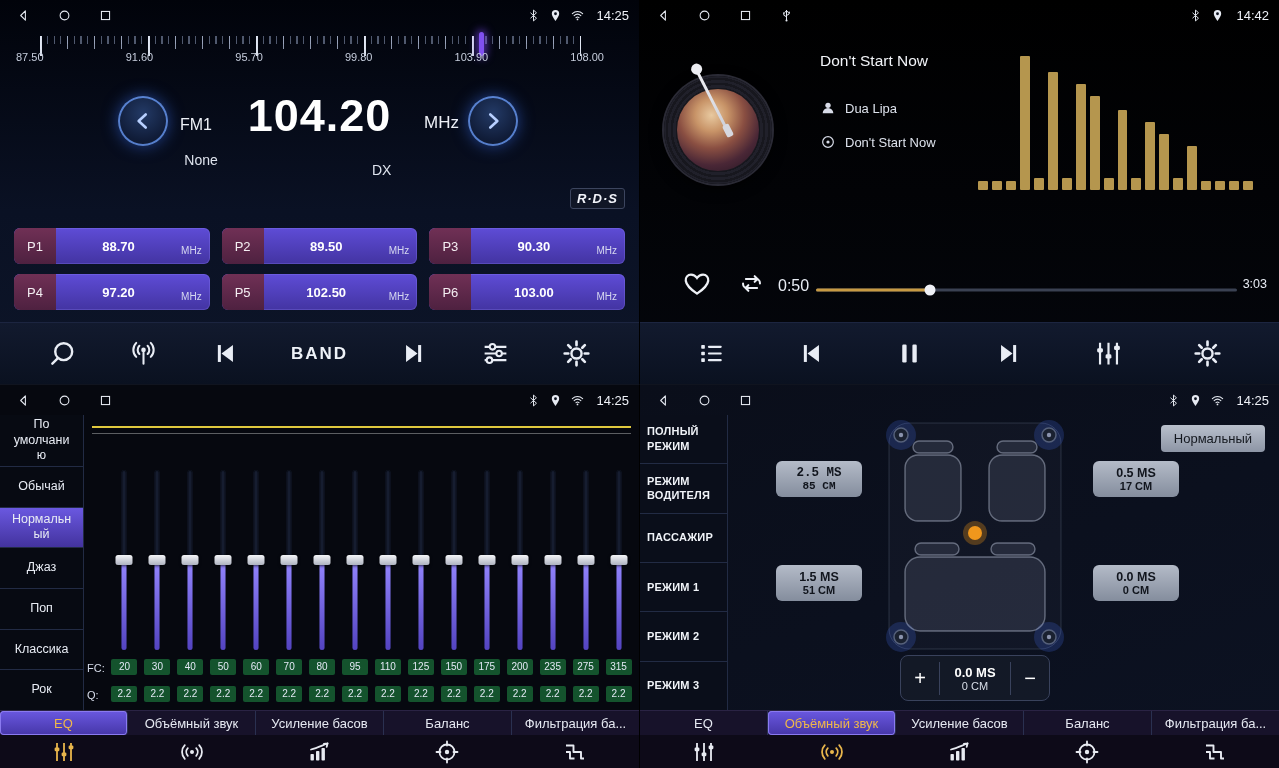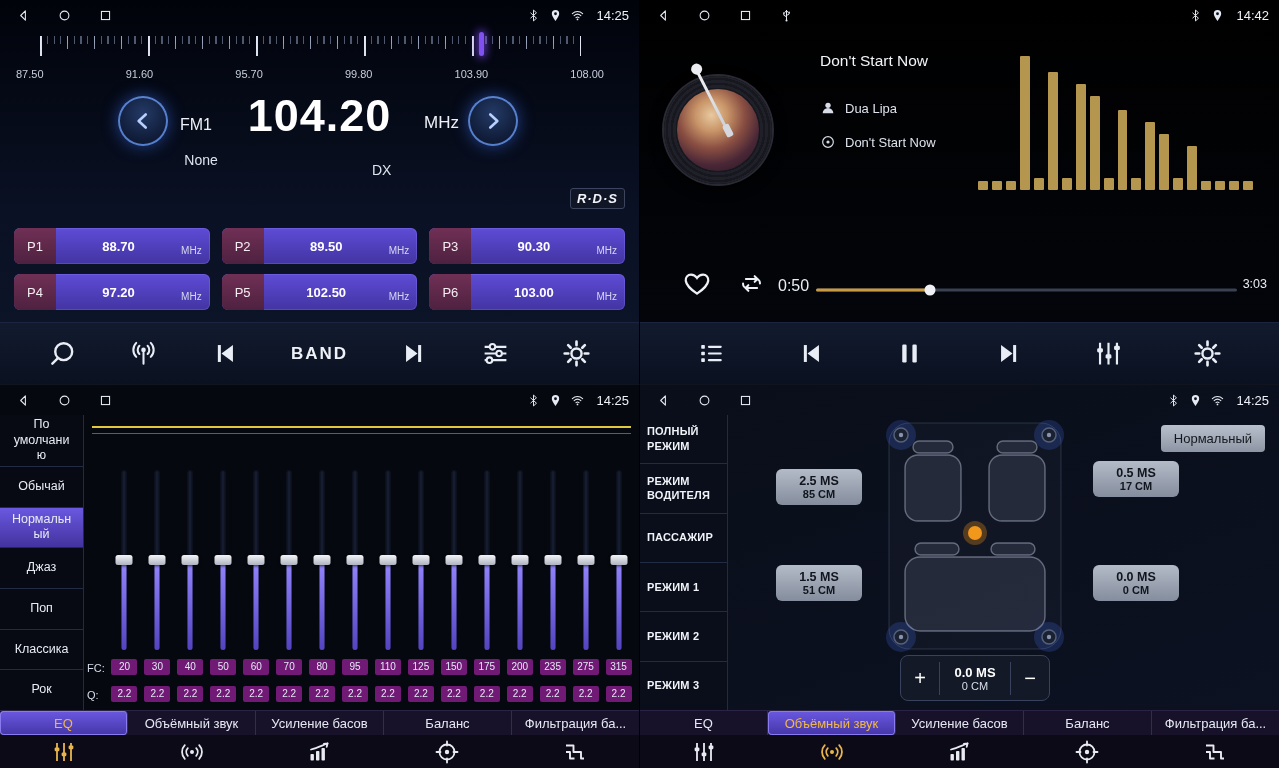--- a/index.html
+++ b/index.html
@@ -23,21 +23,21 @@
   
   .ruler { position:absolute; left:40px; top:36px; width:541px; height:22px;
     background:
       repeating-linear-gradient(90deg, rgba(230,236,248,.95) 0 2px, transparent 2px 108px),
       repeating-linear-gradient(90deg, rgba(165,176,200,.85) 0 1px, transparent 1px 27px),
       repeating-linear-gradient(90deg, rgba(112,124,150,.7) 0 1px, transparent 1px 6.75px);
     background-size:541px 20px, 541px 13px, 541px 8px;
     background-repeat:no-repeat; }
   .pointer { position:absolute; top:-4px; width:5px; height:24px; margin-left:-2px; border-radius:3px;
     background:#8050f0; box-shadow:0 0 9px 2px rgba(120,70,240,.75); }
-  .ruler-labels { position:absolute; left:16px; width:588px; top:68px; display:flex; justify-content:space-between; }
+  .ruler-labels { position:absolute; left:16px; width:588px; top:51px; display:flex; justify-content:space-between; }
   .rl { font-size:11px; color:#c6cddc; }
   .nav-circle { position:absolute; top:96px; width:50px; height:50px; border-radius:50%;
     background:radial-gradient(circle at 50% 35%, #233a66 0%, #101c38 65%, #0b1428 100%);
     box-shadow:0 0 16px rgba(60,120,255,.5), inset 0 0 0 2px rgba(110,160,255,.75);
     display:flex; align-items:center; justify-content:center; }
   .nav-circle svg { width:26px; height:26px; }
   .nav-left { left:118px; } .nav-right { left:468px; }
   .band-label { position:absolute; left:180px; top:116px; font-size:16px; color:#edf0f6; }
   .freq-big { position:absolute; left:0; right:0; top:90px; text-align:center; font-size:45px; font-weight:bold; letter-spacing:1px; }
   .freq-unit { position:absolute; left:424px; top:113px; font-size:17px; color:#edf0f6; }
@@ -116,39 +116,39 @@
   .scale-lab { font-size:11px; color:#cfd6e6; }
   .eq-bands { position:absolute; left:24px; right:4px; top:55px; display:flex; }
   .band-col { flex:1; display:flex; flex-direction:column; align-items:center; }
   .vslider { position:relative; width:18px; height:180px; }
   .vtrack { position:absolute; left:50%; transform:translateX(-50%); width:5px; top:0; bottom:0;
     background:#161d30; border-radius:3px; box-shadow:inset 0 0 0 1px #0a0e18; }
   .vfill { position:absolute; left:50%; transform:translateX(-50%); width:5px; top:50%; bottom:0;
     background:linear-gradient(180deg,#9486ff,#5343c0); border-radius:3px; }
   .vhandle { position:absolute; left:50%; top:50%; transform:translate(-50%,-50%); width:17px; height:10px;
     border-radius:2.5px; background:linear-gradient(180deg,#f4f5f8,#aeb3c0); box-shadow:0 1px 3px rgba(0,0,0,.7); }
-  .fc-box,.q-box { margin-top:9px; width:26px; height:16px; border-radius:2px; background:#701a75; color:#e2e8f4;
+  .fc-box,.q-box { margin-top:9px; width:26px; height:16px; border-radius:2px; background:#14532d; color:#e2e8f4;
     font-size:10px; line-height:16px; text-align:center; }
   .q-box { margin-top:11px; }
   .fcq-label { position:absolute; left:3px; font-size:11px; color:#d6dcea; }
   .fc-label { top:247px; } .q-label { top:274px; }
 
   
   .fd-sidebar { position:absolute; left:0; top:30px; bottom:58px; width:88px; display:flex; flex-direction:column;
     border-right:1px solid #222b44; background:#0a0e1a; }
   .fd-item { flex:1; display:flex; align-items:center; font-size:11px; font-weight:bold; color:#f0f3f8;
     border-bottom:1px solid #222b44; padding:2px 7px; line-height:1.35; letter-spacing:.2px; }
   .fd-item:last-child { border-bottom:none; }
   .fd-main { position:absolute; left:88px; top:30px; right:0; bottom:58px; }
   .fd-preset-btn { position:absolute; right:14px; top:10px; background:linear-gradient(180deg,#b9c0cc,#8d95a5);
     color:#14181f; font-size:13px; padding:6px 13px; border-radius:4px; }
   .delay-btn { position:absolute; width:86px; padding:5px 2px; border-radius:6px;
     background:linear-gradient(180deg,#b4bbc8,#848d9d); color:#11151d; text-align:center; font-weight:bold; }
   .delay-ms { font-size:12.5px; } .delay-cm { font-size:11px; }
-  .delay-tl { left:48px; top:54px; } .delay-tr { right:100px; top:46px; }
+  .delay-tl { left:48px; top:46px;font-family:Liberation Mono, monospace; } .delay-tr { right:100px; top:46px; }
   .delay-bl { left:48px; top:150px; } .delay-br { right:100px; top:150px; }
   .car-wrap { position:absolute; left:147px; top:2px; width:200px; height:238px; }
   .car-wrap svg { width:100%; height:100%; }
   .fd-stepper { position:absolute; left:172px; top:240px; width:150px; height:46px; background:rgba(20,26,40,.88);
     border:1px solid #39425c; border-radius:8px; display:flex; align-items:center; }
   .step-btn { width:38px; text-align:center; font-size:20px; color:#fff; }
   .step-mid { flex:1; text-align:center; border-left:1px solid #39425c; border-right:1px solid #39425c; padding:3px 0; }
   .step-ms { font-size:13px; font-weight:bold; } .step-cm { font-size:11px; color:#d8dee8; }
 </style>
 </head>

